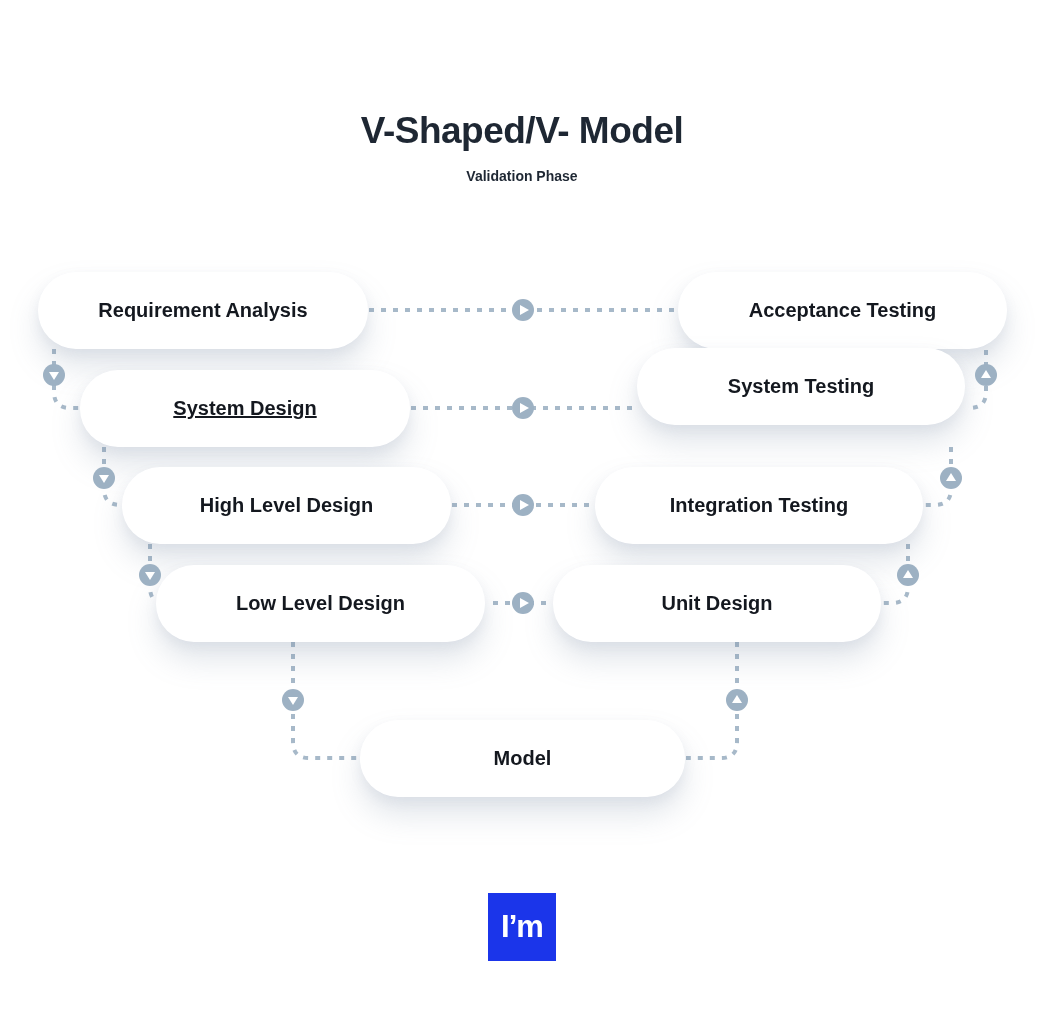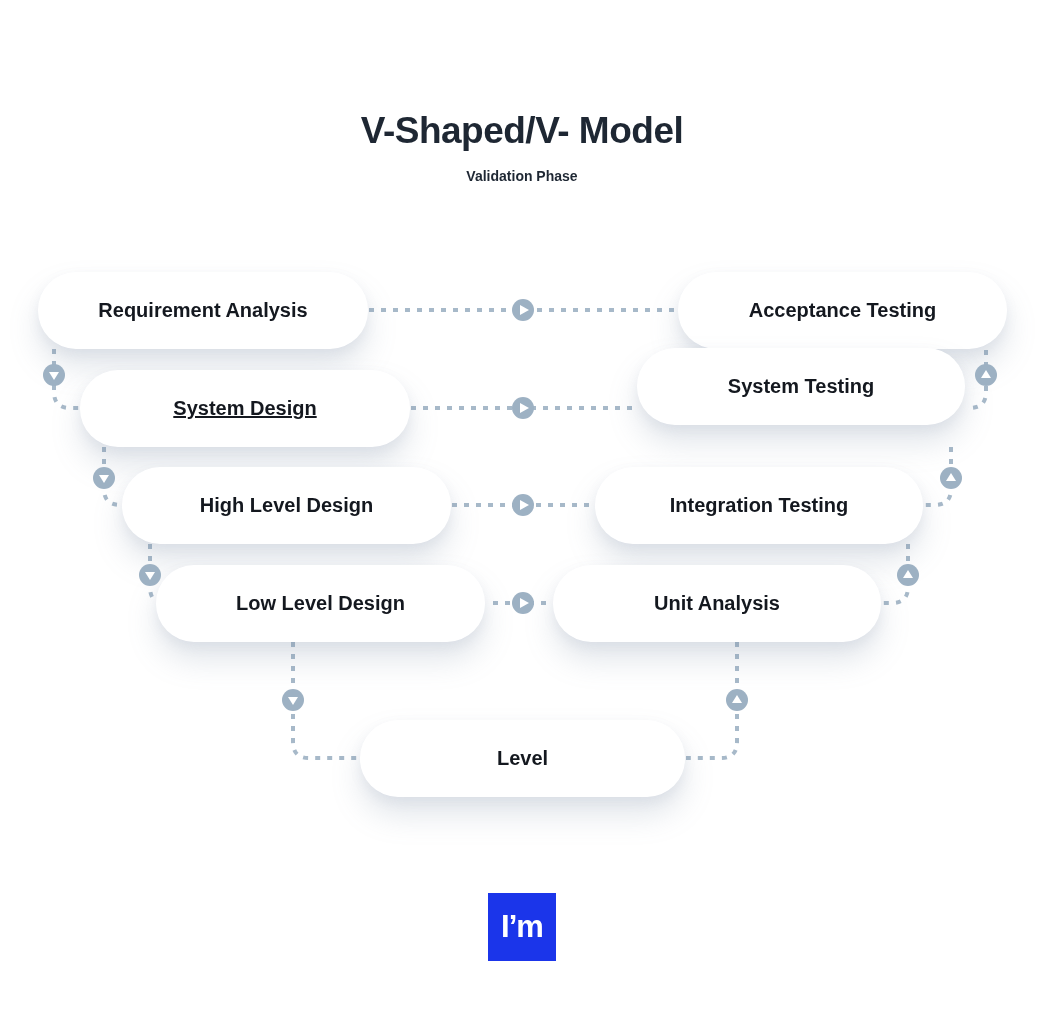--- a/index.html
+++ b/index.html
@@ -112,25 +112,25 @@
   <div class="stage r1">
     <span>Acceptance Testing</span>
   </div>
   <div class="stage r2">
     <span>System Testing</span>
   </div>
   <div class="stage r3">
     <span>Integration Testing</span>
   </div>
   <div class="stage r4">
-    <span>Unit Analysis</span>
+    <span>Unit Design</span>
   </div>
 
   <div class="stage cb">
-    <span>Level</span>
+    <span>Model</span>
   </div>
 
   <div class="node p1">
       <span class="tri-right"></span>
     </div>
   <div class="node p2">
       <span class="tri-right"></span>
     </div>
   <div class="node p3">
       <span class="tri-right"></span>

